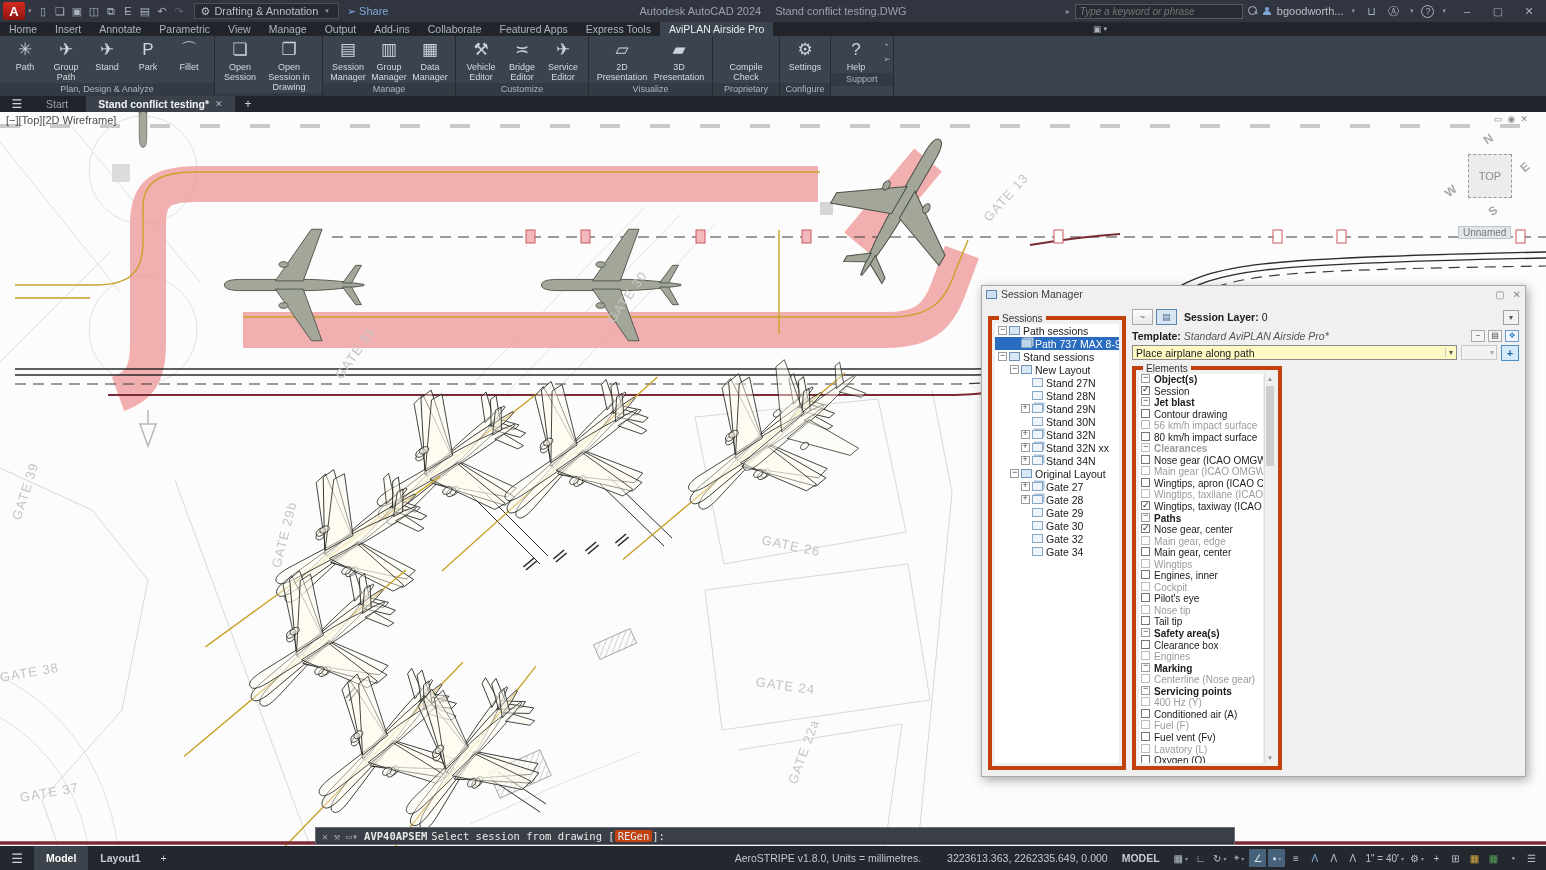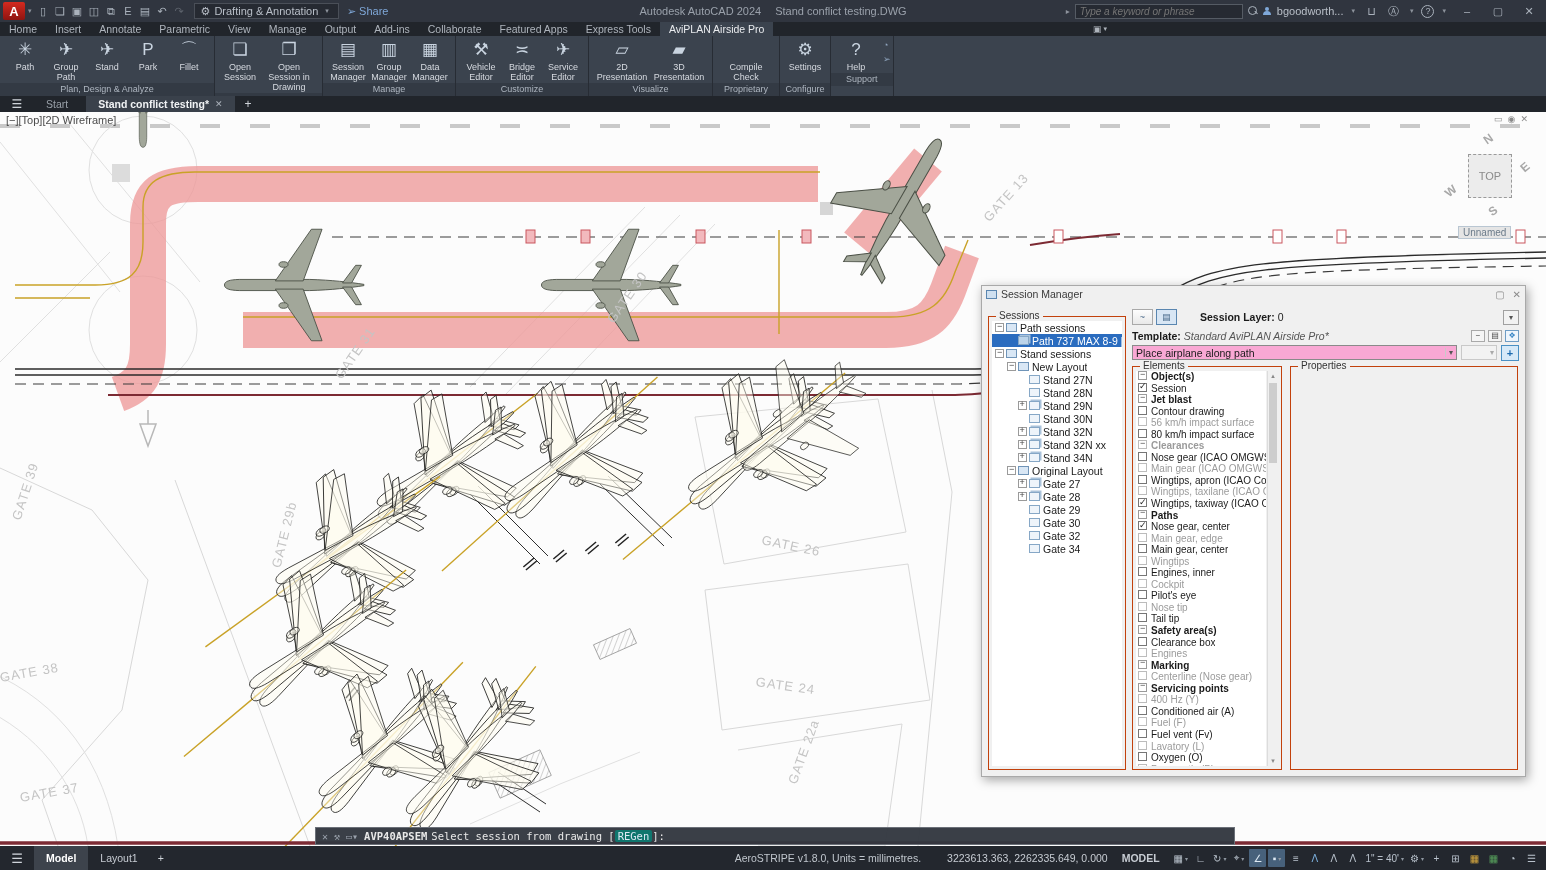--- a/index.html
+++ b/index.html
@@ -59,49 +59,49 @@
   .vcube { position:absolute; left:1468px; top:42px; width:44px; height:44px; background:#ececec; border:1px dashed #9a9a9a; color:#8b8b8b; display:flex; align-items:center; justify-content:center; font-size:11px; }
   .vletter { position:absolute; color:#a8a8a8; font-size:12px; font-weight:bold; transform-origin:50% 50%; }
   .unnamed { position:absolute; left:1458px; top:114px; background:#e5e5e5; border:1px solid #b9c6d2; color:#6b7b8a; font-size:10px; padding:0 4px; }
   .c-icons { position:absolute; left:1494px; top:2px; display:flex; gap:5px; color:#8a8a8a; font-size:9px; }
 
   
   .spanel { position:absolute; left:981px; top:285px; width:545px; height:492px; background:#f0f0f0; border:1px solid #a9a9a9; box-shadow:2px 3px 10px rgba(0,0,0,.35); font-size:10.5px; color:#1a1a1a; z-index:5; }
   .sp-title { height:16px; display:flex; align-items:center; padding:0 4px; gap:4px; color:#3a3a3a; }
   .sp-title .ti { width:11px; height:9px; background:#cfe0f0; border:1px solid #5a86b0; }
   .sp-title .btns { margin-left:auto; display:flex; gap:8px; color:#8a8a8a; font-size:10px; }
-  .gbox { position:absolute; border:1px solid #c2410c; }
+  .gbox { position:absolute; border:4px solid #c2410c; }
   .gbox > .legend { position:absolute; top:-7px; left:7px; background:#f0f0f0; padding:0 3px; font-size:10px; color:#333; }
   .sess-box { left:6px; top:30px; width:138px; bottom:6px; }
   .tree { position:absolute; inset:4px 3px 3px 3px; background:#fff; overflow:hidden; }
   .trow { display:flex; align-items:center; height:13px; font-size:10.5px; white-space:nowrap; }
   .trow.lvl0 { padding-left:3px; } .trow.lvl1 { padding-left:15px; } .trow.lvl2 { padding-left:26px; }
   .exp { width:9px; height:9px; margin-right:2px; flex:none; position:relative; }
   .trow.exp-minus .exp, .trow.exp-plus .exp { border:1px solid #9a9a9a; background:#fff; }
   .trow.exp-minus .exp::before { content:"−"; position:absolute; left:1px; top:-3.5px; font-size:9px; color:#444; }
   .trow.exp-plus .exp::before { content:"+"; position:absolute; left:0.5px; top:-3px; font-size:9px; color:#444; }
   .tico { width:11px; height:9px; margin-right:3px; flex:none; background:#eef4fa; border:1px solid #86a7c6; }
   .trow.icon-folder .tico { background:#d9e7f5; border-color:#6f94b8; }
   .trow.icon-doc2 .tico { box-shadow:1.5px -1.5px 0 #a9c2da; }
   .trow.sel { background:#2a6cbf; color:#fff; }
   .trow.sel .tico { background:#bcd4ea; }
   .tlb { overflow:hidden; text-overflow:clip; }
 
   .sp-toolbar { position:absolute; left:150px; top:22px; right:6px; height:18px; display:flex; align-items:center; gap:3px; }
   .tbtn { width:21px; height:16px; border:1px solid #a9a9a9; background:linear-gradient(#fdfdfd,#e8e8e8); display:flex; align-items:center; justify-content:center; font-size:9px; color:#4a6a8a; }
   .tbtn.pressed { background:#d8e6f4; border-color:#5a86b0; }
-  .sl-label { font-weight:bold; margin-left:20px; }
+  .sl-label { font-weight:bold; margin-left:4px; }
   .sl-dd { margin-left:auto; width:16px; height:15px; border:1px solid #a0a0a0; background:#f2f2f2; text-align:center; font-size:8px; color:#555; line-height:14px; }
   .sp-template { position:absolute; left:150px; top:43px; right:6px; height:13px; display:flex; align-items:center; gap:3px; }
   .tmpl-lb { font-weight:bold; }
   .tmpl-val { font-style:italic; color:#555; white-space:nowrap; overflow:hidden; flex:1; }
   .mbtn { width:14px; height:12px; border:1px solid #a9a9a9; background:#f5f5f5; font-size:8px; color:#444; display:flex; align-items:center; justify-content:center; flex:none; }
   .mbtn.colored { color:#3c87c7; background:#eef5fc; border-color:#6f9cc4; }
   .sp-action { position:absolute; left:150px; top:58px; right:6px; height:17px; display:flex; align-items:center; gap:4px; }
-  .sel-box { flex:1; height:15px; border:1px solid #8a8a8a; background:#f9a8d4; display:flex; align-items:center; padding:0 3px; }
+  .sel-box { flex:1; height:15px; border:1px solid #8a8a8a; background:#fef9c3; display:flex; align-items:center; padding:0 3px; }
   .sel-box .arr { margin-left:auto; font-size:8px; color:#555; border-left:1px solid #c9c9c9; padding-left:3px; }
   .dis-box { width:36px; height:15px; border:1px solid #c9c9c9; background:#f2f2f2; color:#aaa; font-size:8px; text-align:right; padding:0 2px; line-height:14px; }
   .go-btn { width:18px; height:16px; border:1px solid #4a90c4; background:#d6e9f8; color:#1c6bb0; font-weight:bold; font-size:11px; display:flex; align-items:center; justify-content:center; }
   .elem-box { left:150px; top:80px; width:150px; bottom:6px; }
   .elist { position:absolute; inset:4px 15px 3px 3px; background:#fff; overflow:hidden; }
   .erow { display:flex; height:11.55px; font-size:10px; white-space:nowrap; }
   .cb { width:9px; height:9px; border:1px solid #767676; background:#fff; margin:0 4px 0 2px; position:relative; flex:none; }
   .erow.chk .cb::after { content:"✓"; position:absolute; left:0px; top:-2.5px; font-size:9px; color:#222; }
   .erow.hdr .cb { border-color:#9a9a9a; }
   .erow.hdr .cb::after { content:"−"; position:absolute; left:1px; top:-3.5px; font-size:9px; color:#444; }
@@ -111,27 +111,27 @@
   .lb { overflow:hidden; }
   .escroll { position:absolute; top:4px; right:3px; bottom:3px; width:11px; background:#f0f0f0; border-left:1px solid #dcdcdc; font-size:7px; color:#888; text-align:center; }
   .escroll .thumb { position:absolute; left:1px; right:1px; top:12px; height:80px; background:#cdcdcd; }
   .escroll .up { position:absolute; top:1px; left:0; right:0; }
   .escroll .dn { position:absolute; bottom:1px; left:0; right:0; }
   .prop-box { left:308px; top:80px; right:7px; bottom:6px; }
 
   
   .cmdline { position:absolute; left:315px; top:827px; width:920px; height:18px; background:rgba(50,55,64,.96); border:1px solid #6b7078; display:flex; align-items:center; gap:6px; padding:0 6px; z-index:6; font-family:"DejaVu Sans Mono", monospace; font-size:10.5px; color:#e8e8e8; }
   .cmd-ic { color:#9aa2ac; font-size:10px; }
-  .cmd-chip { background:#0f766e; color:#dce9f5; border-radius:2px; padding:0 3px; }
+  .cmd-chip { background:#c2410c; color:#dce9f5; border-radius:2px; padding:0 3px; }
   .cmd-bold { font-weight:bold;text-align:right; }
 
   
   .statusbar { position:absolute; left:0; top:846px; width:100%; height:24px; background:#23272e; display:flex; align-items:center; color:#c7ccd3; font-size:10.5px; }
   .sb-menu { width:34px; text-align:center; color:#cfd4da; font-size:13px; }
-  .sb-tab { padding:0 12px; height:100%; display:flex; align-items:center; }
+  .sb-tab { padding:0 12px; height:100%; display:flex; align-items:center;font-weight:bold; }
   .sb-tab.active { background:#3d434c; color:#fff; font-weight:bold; }
   .sb-add { padding:0 8px; color:#cfd4da; }
   .sb-right { margin-left:auto; display:flex; align-items:center; gap:2px; padding-right:6px; }
   .sb-text { margin-right:24px; color:#c0c6cd; }
   .sb-coords { margin-right:12px; }
   .sb-space { font-weight:bold; margin-right:10px; }
   .sic { height:18px; min-width:17px; padding:0 2px; display:flex; align-items:center; justify-content:center; color:#b9c2cc; font-size:10px; border-radius:1px; }
   .sic.on { background:#47617b; color:#dfeaf4; }
   .sic.hl { color:#7db2e0; }
   .sic.dd::after { content:"▾"; font-size:6px; color:#8e96a0; margin-left:2px; }
@@ -835,23 +835,20 @@
             <span class="lb">Pneumatic (P)</span>
           </div>
         </div>
       <div class="escroll">
         <span class="up">▴</span>
         <span class="thumb"></span>
         <span class="dn">▾</span>
       </div>
     </div>
 
-    <div class="gbox prop-box">
-      <span class="legend">Properties</span>
-    </div>
   </div>
 
   <div class="cmdline">
     <span class="cmd-ic">✕</span>
     <span class="cmd-ic">⚒</span>
     <span class="cmd-ic">▭▾</span>
     <span class="cmd-bold">AVP40APSEM</span>
     <span style="margin-left:-2px"><span>Select session from drawing [</span><span class="cmd-chip">REGen</span><span>]:</span></span>
   </div>
 

